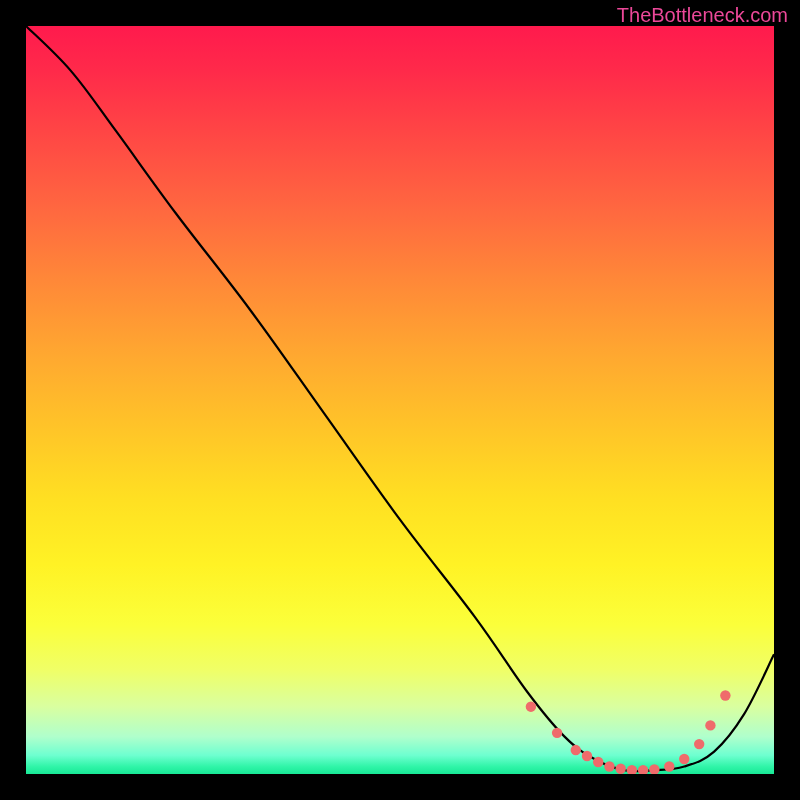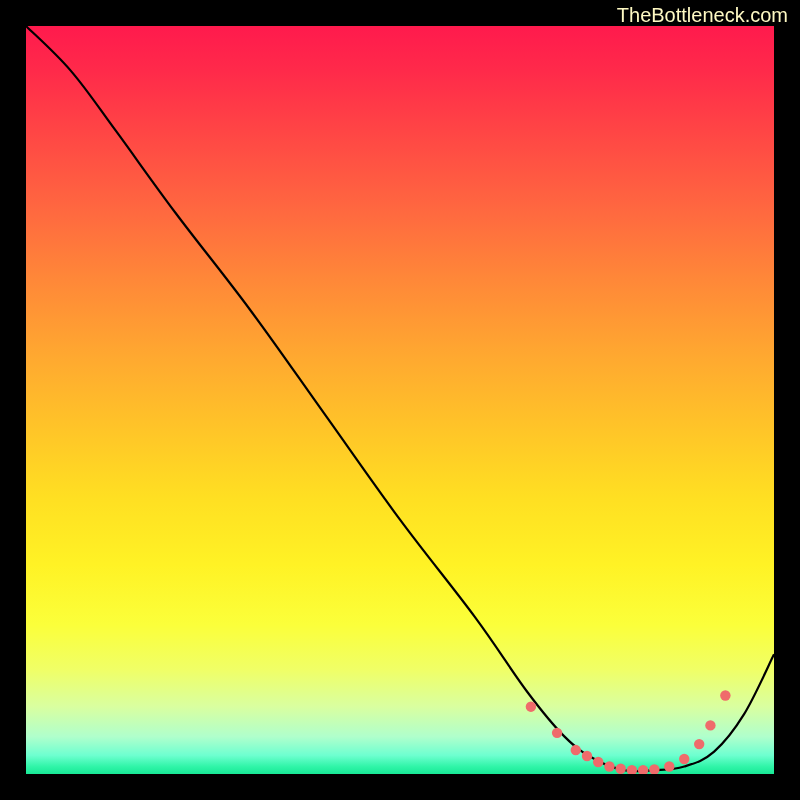--- a/index.html
+++ b/index.html
@@ -7,21 +7,21 @@
     width: 800px;
     height: 800px;
     background: #000;
     position: relative;
     font-family: Arial, sans-serif;
   }
   .watermark {
     position: absolute;
     top: 4px;
     right: 12px;
-    color: #fef9c3;
+    color: #ec4899;
     font-size: 20px;
     z-index: 10;
   }
   .plot-area {
     position: absolute;
     left: 26px;
     top: 26px;
     width: 748px;
     height: 748px;
   }

